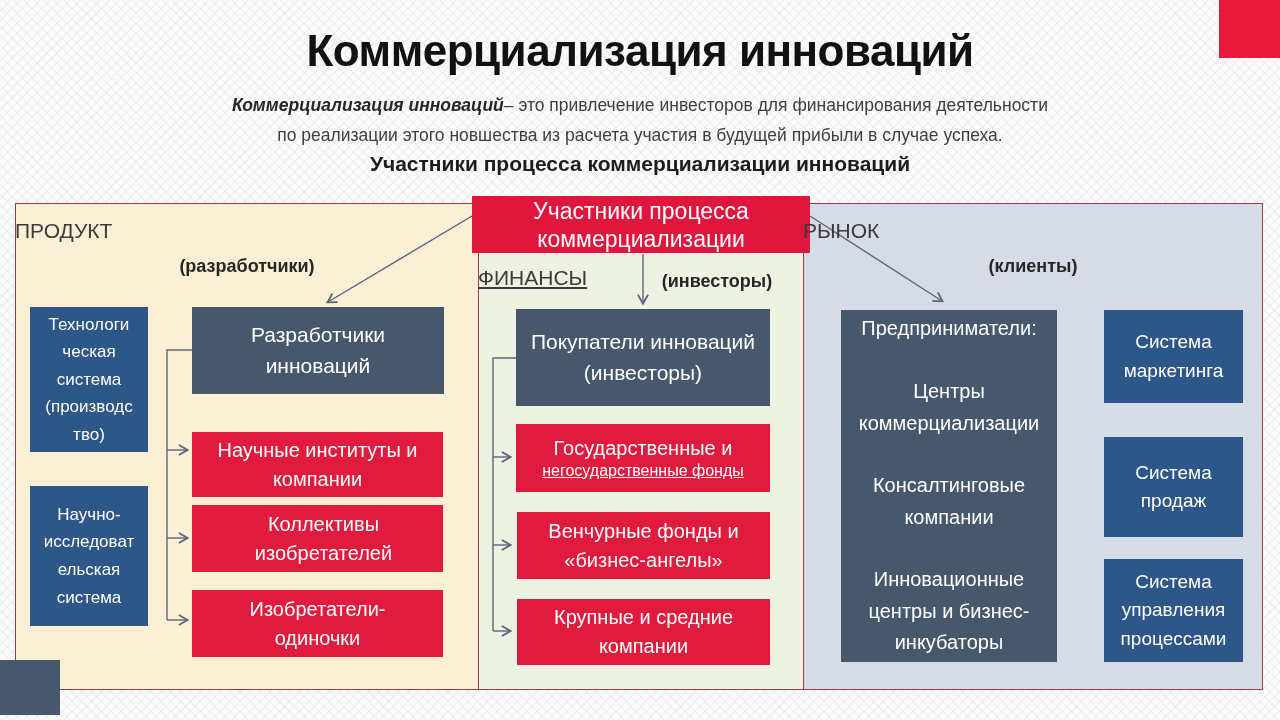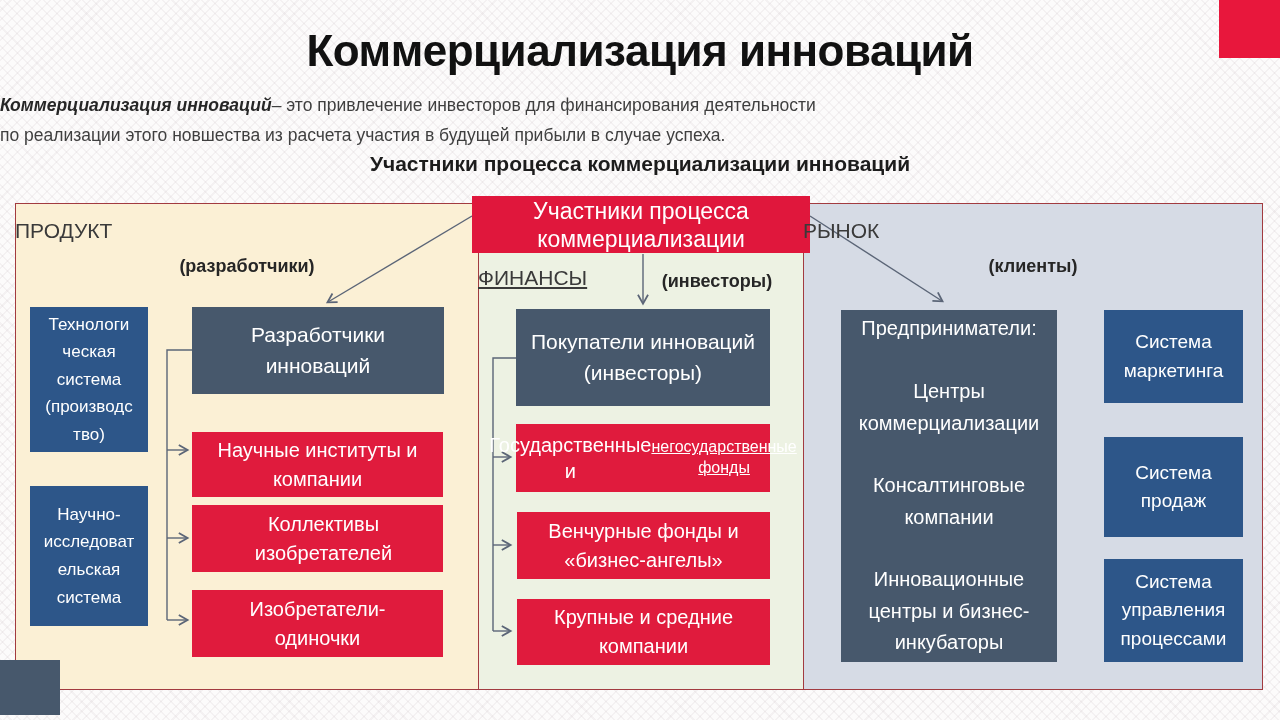--- a/index.html
+++ b/index.html
@@ -7,21 +7,21 @@
   .slide{
     position:relative;width:1280px;height:720px;overflow:hidden;
     background-color:#fcfbfb;
     background-image:
       repeating-linear-gradient(45deg, rgba(196,182,188,.14) 0 1.5px, transparent 1.5px 7px),
       repeating-linear-gradient(135deg, rgba(196,182,188,.14) 0 1.5px, transparent 1.5px 7px);
   }
   .abs{position:absolute;}
   
   .title{left:0;top:26px;width:1280px;text-align:center;font-size:44px;font-weight:bold;color:#111;letter-spacing:-.5px;}
-  .definition{left:0;top:90px;width:1280px;text-align:left;font-size:17.5px;line-height:30px;color:#3f3f3f;}
+  .definition{left:0;top:90px;width:1280px;text-align:center;font-size:17.5px;line-height:30px;color:#3f3f3f;}
   .def-lead{font-weight:bold;font-style:italic;color:#262626;}
   .subheading{left:0;top:152px;width:1280px;text-align:center;font-size:21px;font-weight:bold;color:#1c1c1c;}
   
   .col{top:203px;height:487px;border:1px solid #a23b40;box-sizing:border-box;}
   .col-product{left:15px;width:464px;background:#fbf0d5;}
   .col-finance{left:478px;width:326px;background:#edf2e3;}
   .col-market{left:803px;width:460px;background:#d6dbe5;}
   .col-title{font-size:21px;color:#3a3a3a;text-align:left;}
   .col-subtitle{font-size:18px;font-weight:bold;color:#262626;text-align:center;}
   
@@ -99,21 +99,21 @@
   <div class="abs box box-red z2" style="left:192px;top:505px;width:251px;height:67px;font-size:20px;line-height:1.45;padding-left:12px;">Коллективы
 изобретателей</div>
   <div class="abs box box-red z2" style="left:192px;top:590px;width:251px;height:67px;font-size:20px;line-height:1.45;">Изобретатели-
 одиночки</div>
 
   <div class="abs col-title z2" style="left:478px;top:266px;width:165px;text-decoration:underline;">ФИНАНСЫ</div>
   <div class="abs col-subtitle z2" style="left:652px;top:271px;width:130px;">(инвесторы)</div>
 
   <div class="abs box box-slate z2" style="left:516px;top:309px;width:254px;height:97px;font-size:21px;line-height:1.45;">Покупатели инноваций
 (инвесторы)</div>
-  <div class="abs box box-red z2" style="left:516px;top:424px;width:254px;height:68px;">
+  <div class="abs box box-red z2" style="left:516px;top:424px;width:254px;height:68px;flex-direction:column;">
     <span style="font-size:20px;line-height:1.3;">Государственные и</span>
     <span style="font-size:16px;line-height:1.3;text-decoration:underline;">негосударственные фонды</span>
   </div>
   <div class="abs box box-red z2" style="left:517px;top:512px;width:253px;height:67px;font-size:20px;line-height:1.45;">Венчурные фонды и
 «бизнес-ангелы»</div>
   <div class="abs box box-red z2" style="left:517px;top:599px;width:253px;height:66px;font-size:20px;line-height:1.45;">Крупные и средние
 компании</div>
 
   <div class="abs col-title z2" style="left:803px;top:219px;width:460px;">РЫНОК</div>
   <div class="abs col-subtitle z2" style="left:803px;top:256px;width:460px;">(клиенты)</div>

